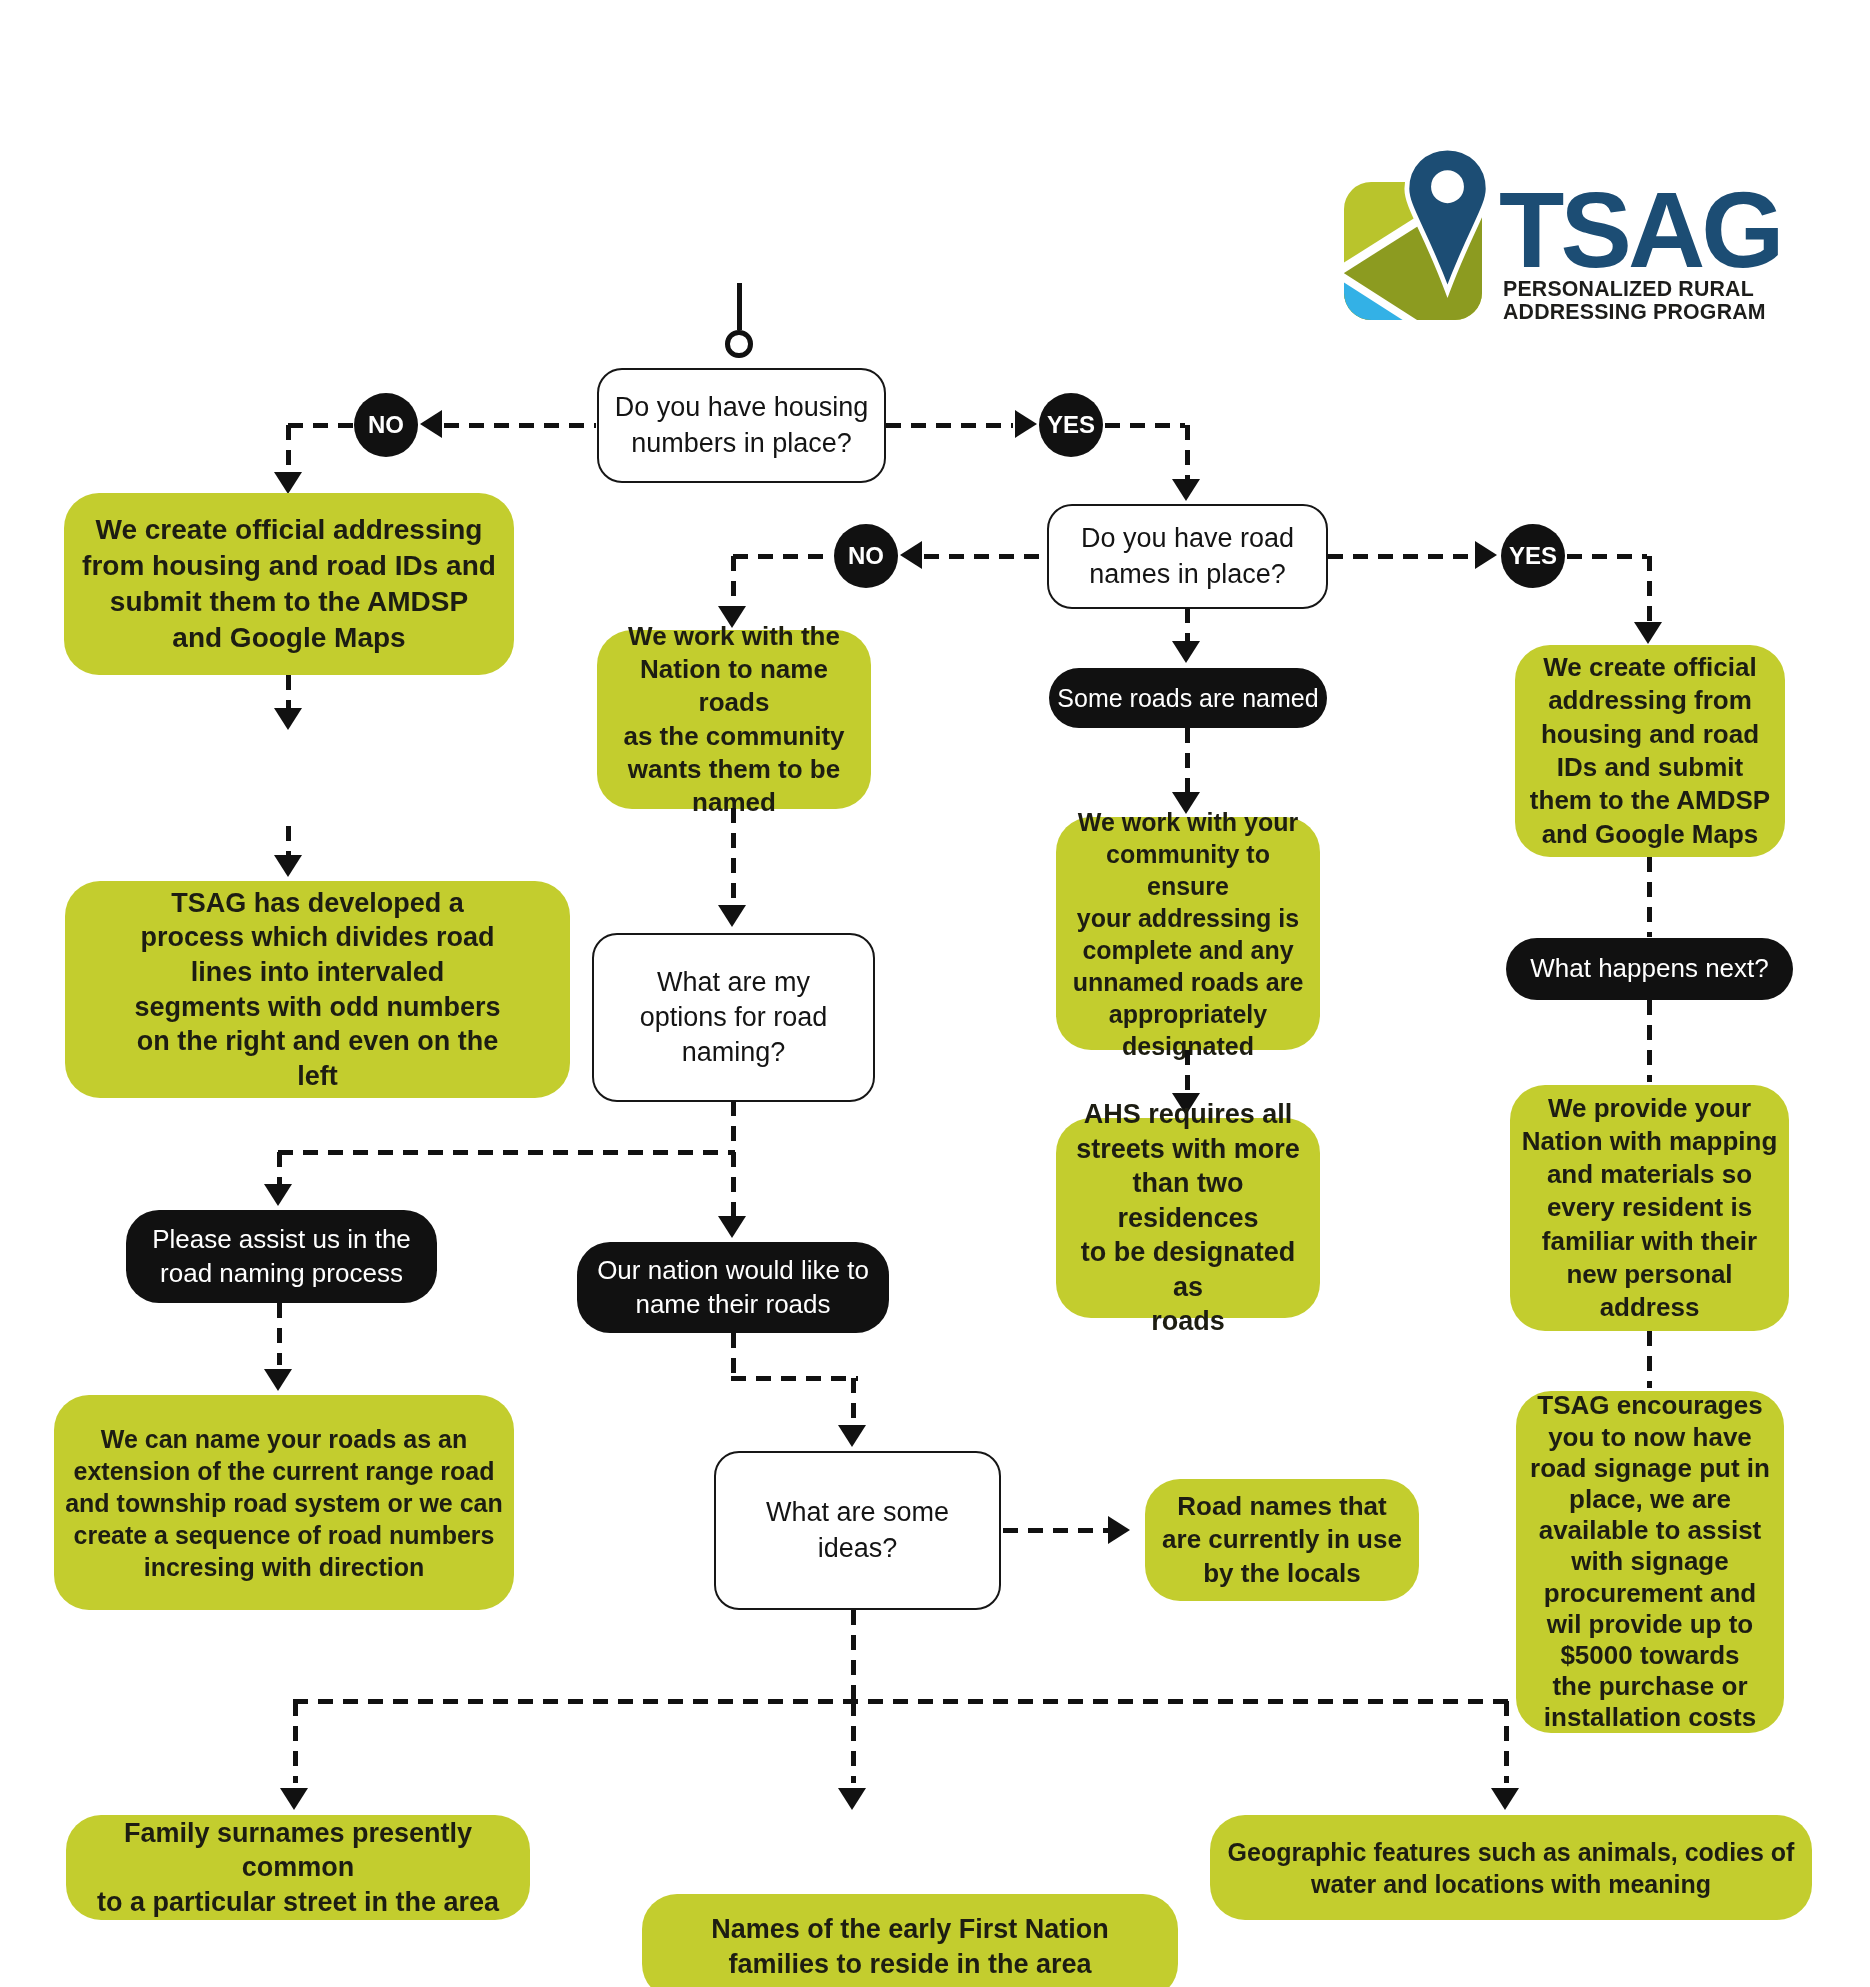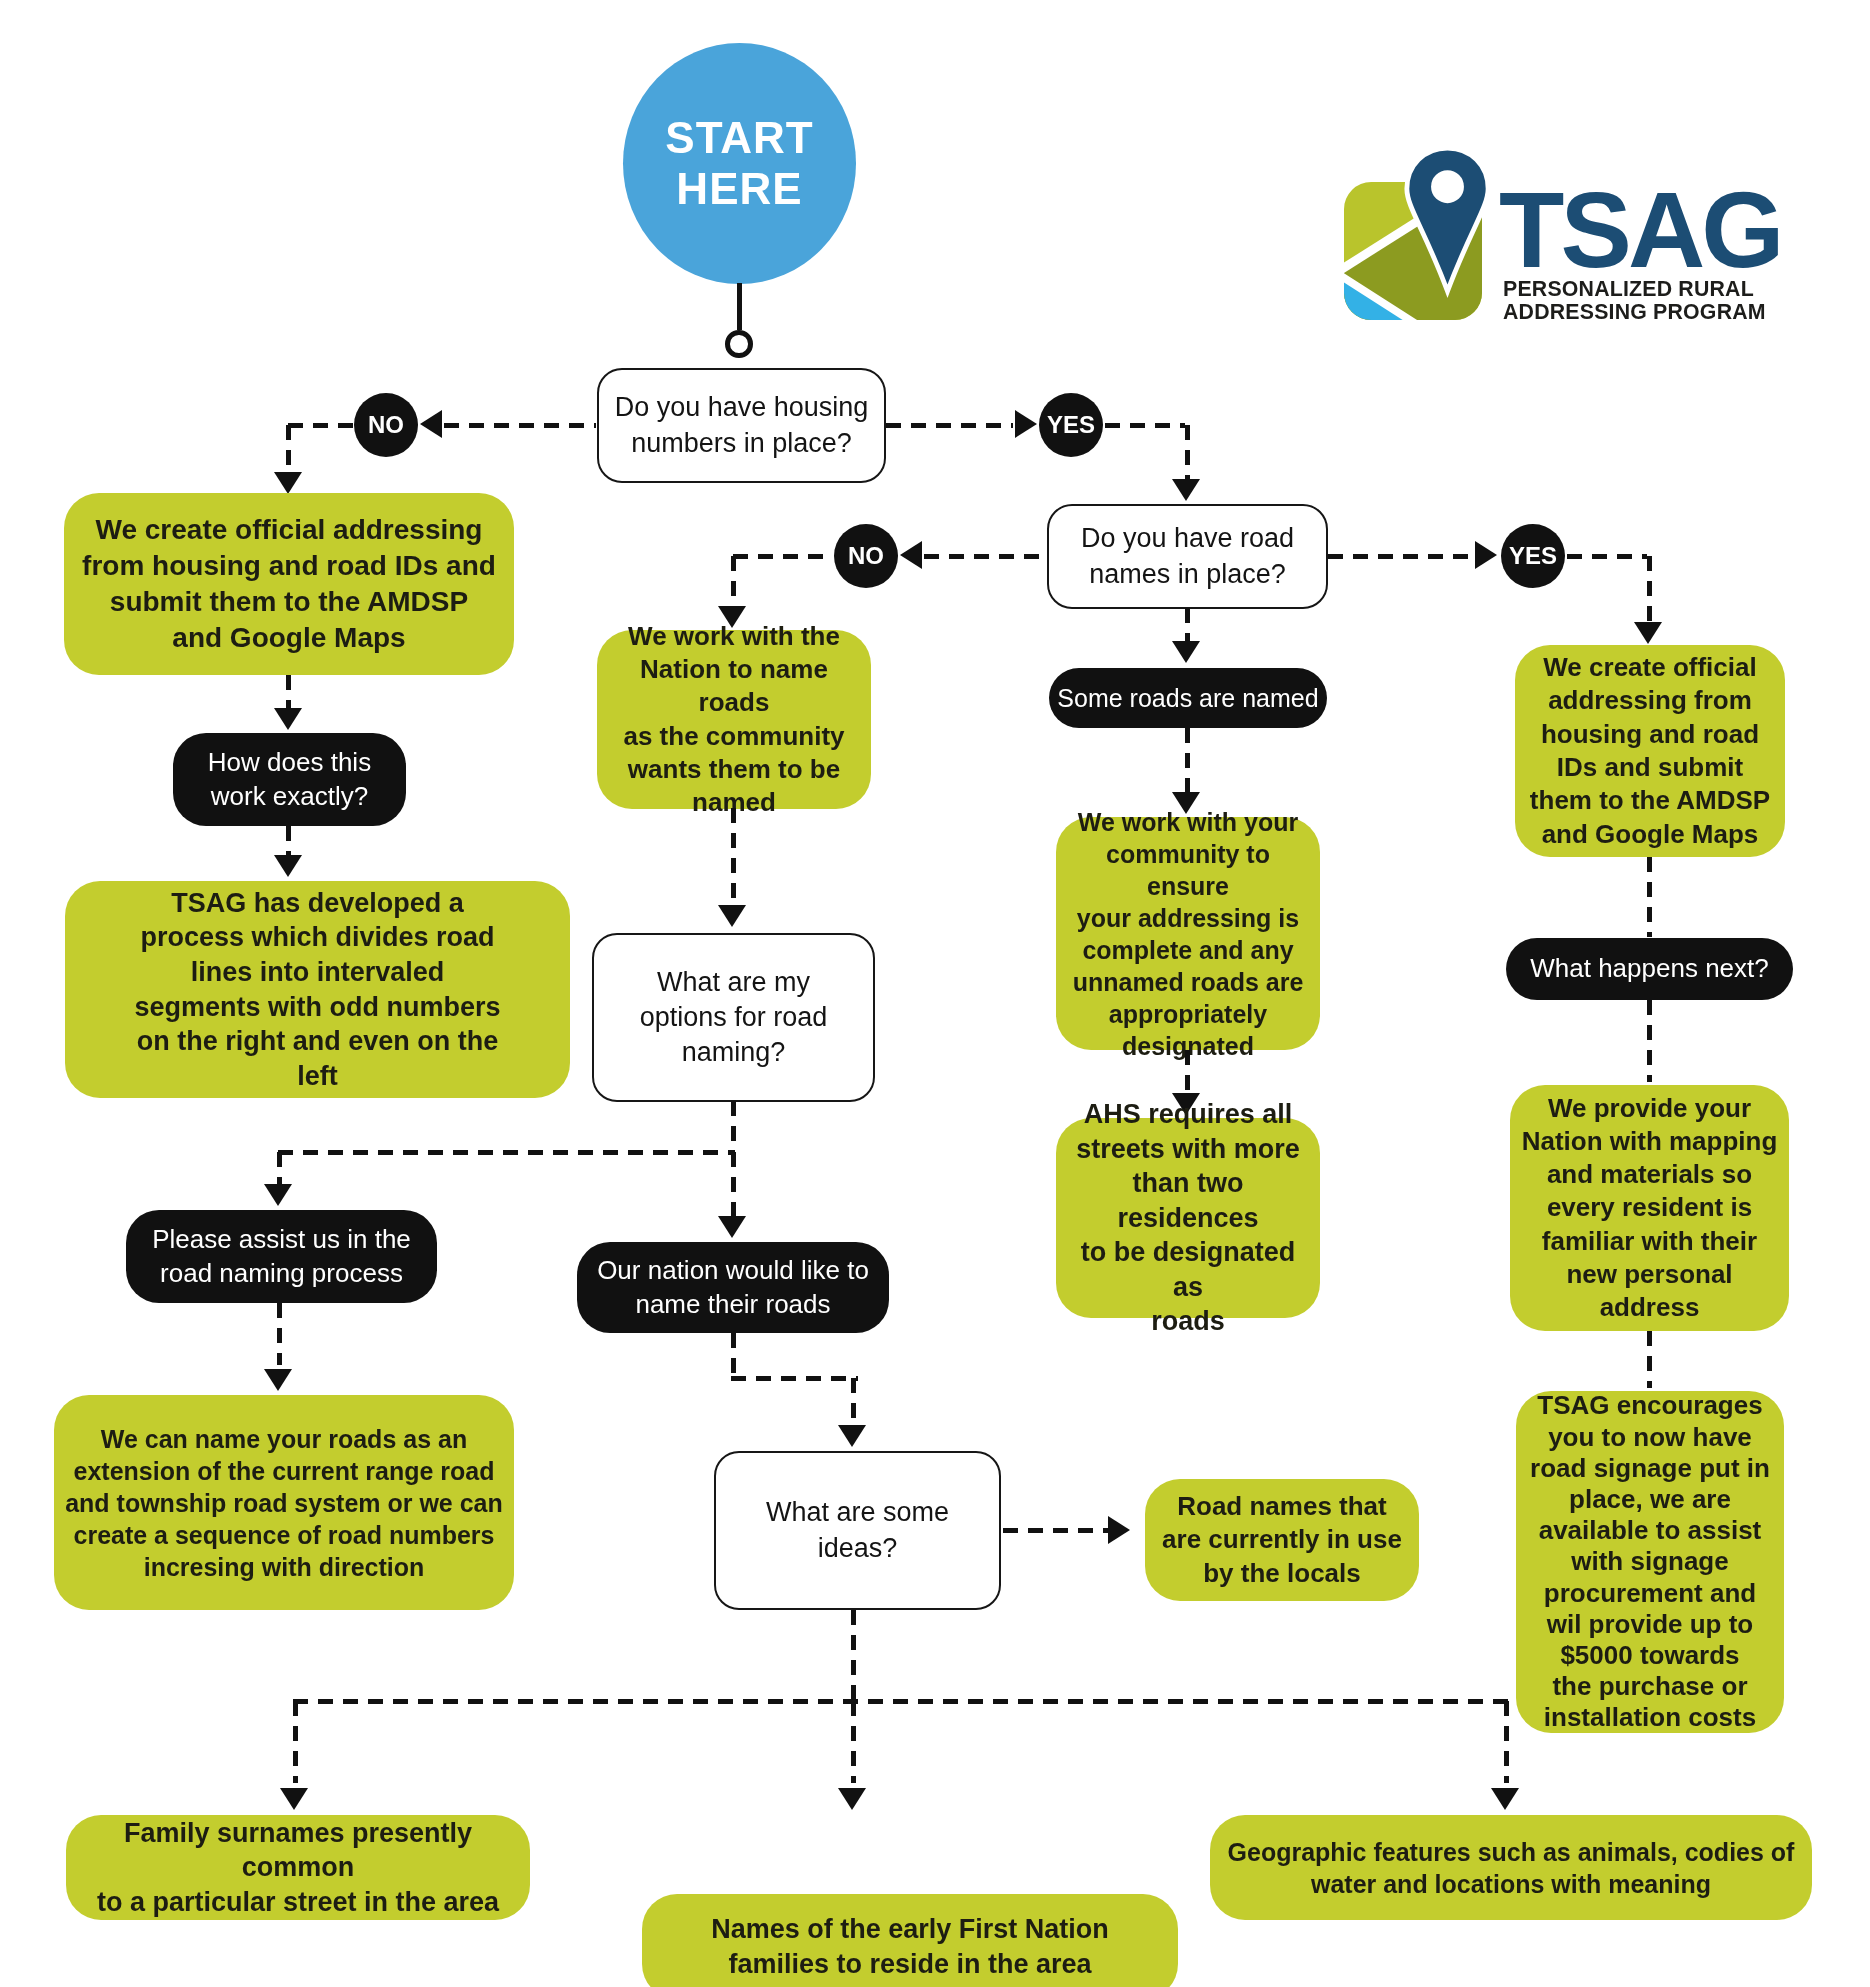--- a/index.html
+++ b/index.html
@@ -53,22 +53,20 @@
     </svg>
     <svg style="position:absolute;left:1403px;top:144px" width="89" height="157" viewBox="0 0 92 162">
       <path d="M46,4 C22,4 4,22 4,46 C4,65 22,88 46,152 C70,88 88,65 88,46 C88,22 70,4 46,4 Z" style="fill:var(--navy)" stroke="#fff" stroke-width="5"></path>
       <circle cx="46" cy="44" r="17" fill="#fff"></circle>
     </svg>
     <div class="brand" style="left:1499px;top:177px">TSAG</div>
     <div class="sub" style="left:1503px;top:278px">PERSONALIZED RURAL</div>
     <div class="sub" style="left:1503px;top:301px">ADDRESSING PROGRAM</div>
   </div>
 
-  <div class="node start" style="left:623px;top:43px;width:233px;height:241px">START
-HERE</div>
   <i class="solidline" style="left:737px;top:283px;height:47px"></i>
   <i class="ring" style="left:725px;top:330px"></i>
 
   <div class="node qbox" style="left:597px;top:368px;width:289px;height:115px">Do you have housing
 numbers in place?</div>
   <div class="answer" style="left:354px;top:393px">NO</div>
   <div class="answer" style="left:1039px;top:393px">YES</div>
   <i class="ar ar-l" style="left:420px;top:410px"></i>
   <i class="h" style="left:444px;top:423px;width:152px"></i>
   <i class="h" style="left:886px;top:423px;width:127px"></i>
@@ -81,22 +79,20 @@
   <i class="h" style="left:1105px;top:423px;width:80px"></i>
   <i class="v" style="left:1185px;top:425px;height:58px"></i>
   <i class="ar ar-d" style="left:1172px;top:479px"></i>
 
   <div class="node green" style="left:64px;top:493px;width:450px;height:182px;font-size:28px">We create official addressing
 from housing and road IDs and
 submit them to the AMDSP
 and Google Maps</div>
   <i class="v" style="left:286px;top:675px;height:35px"></i>
   <i class="ar ar-d" style="left:274px;top:708px"></i>
-  <div class="node pill" style="left:173px;top:733px;width:233px;height:93px">How does this
-work exactly?</div>
   <i class="v" style="left:286px;top:826px;height:31px"></i>
   <i class="ar ar-d" style="left:274px;top:855px"></i>
   <div class="node green" style="left:65px;top:881px;width:505px;height:217px;font-size:27px">TSAG has developed a
 process which divides road
 lines into intervaled
 segments with odd numbers
 on the right and even on the
 left</div>
 
   <div class="node qbox" style="left:1047px;top:504px;width:281px;height:105px">Do you have road

